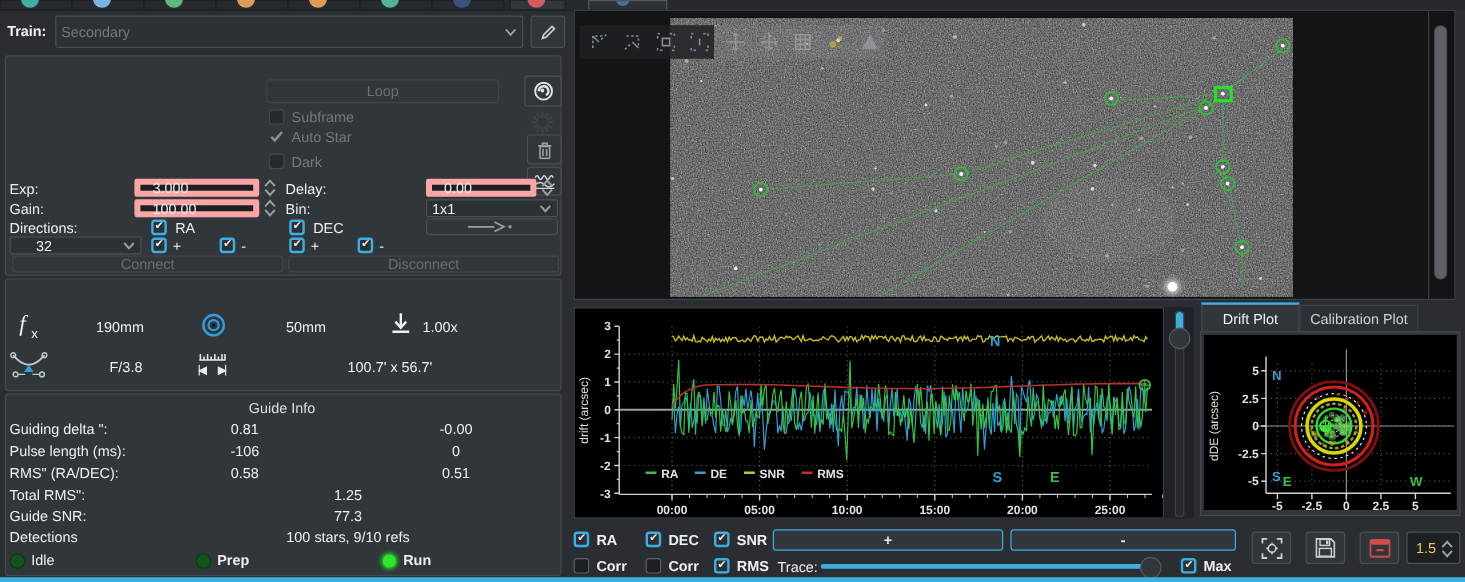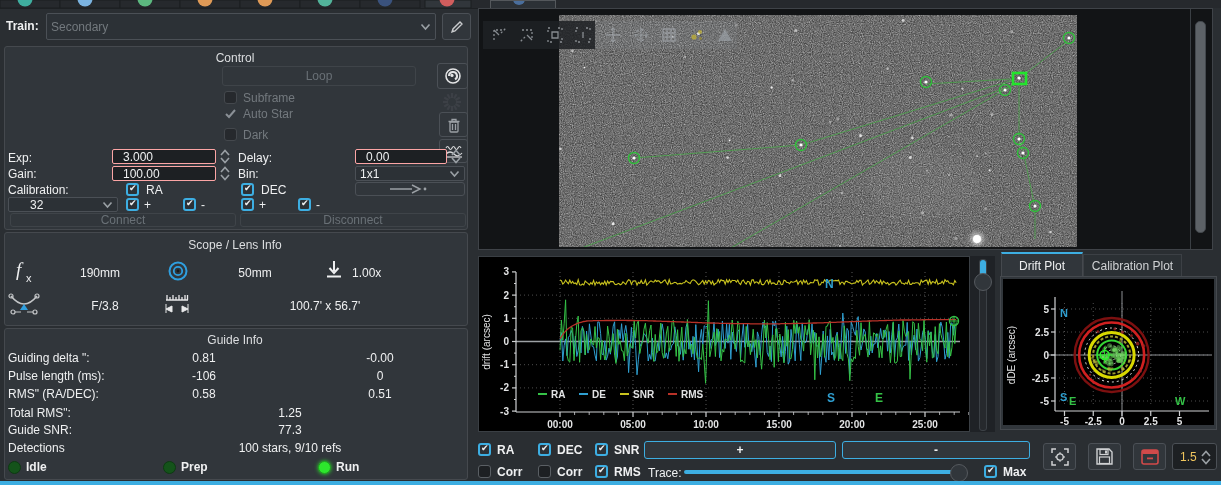--- a/index.html
+++ b/index.html
@@ -6,21 +6,21 @@
   #app{position:relative;width:1221px;height:485px;background:#2a2e32;overflow:hidden;color:#eff0f1;font-size:12px;}
   .abs{position:absolute;}
   .panel-box{position:absolute;border:1px solid #45494e;border-radius:3px;background:#31363b;}
   .gtitle{position:absolute;width:100%;text-align:center;color:#dcdee0;font-size:12px;}
   .btn{position:absolute;background:#31363b;border:1px solid #4b5056;border-radius:3px;color:#eff0f1;
        display:flex;align-items:center;justify-content:center;font-size:12px;box-sizing:border-box;}
   .btn.dis{color:#697076;border-color:#3f4449;}
   .lbl{position:absolute;white-space:nowrap;color:#eff0f1;}
   .lbl.dis{color:#73797e;}
   .ctr{text-align:center;}
-  .field{position:absolute;background:#1d2023;border:1px solid #fca5a5;border-radius:2px;color:#eff0f1;
+  .field{position:absolute;background:#1d2023;border:5px solid #fca5a5;border-radius:2px;color:#eff0f1;
          box-sizing:border-box;padding:0 0 0 10px;font-size:12px;display:flex;align-items:center;}
   .dd{position:absolute;background:#2c3136;border:1px solid #4b5056;border-radius:2px;color:#eff0f1;
       box-sizing:border-box;padding:0 4px;font-size:12px;display:flex;align-items:center;justify-content:space-between;}
   .cb{position:absolute;width:13px;height:13px;box-sizing:border-box;border-radius:3px;background:#1d2023;border:1px solid #5a5f64;}
   .cb.on{background:#2c3136;border:2px solid #3daee2;}
   .cb.on::after{content:"\2714";position:absolute;left:1px;top:-2px;font-size:9px;color:#eff0f1;}
   .cb.dis{border-color:#44484d;background:#26292d;}
   .led{position:absolute;width:11px;height:11px;border-radius:50%;}
   .led.off{background:#14531a;border:1px solid #0d3a12;}
   .led.on{background:#2de62d;border:1px solid #1f9e1f;box-shadow:0 0 4px #2de62d;}
@@ -75,21 +75,20 @@
       </span>
   </div>
   <div class="iconbtn" style="left:442px;top:13px;width:29px;height:27px;">
     <svg width="16" height="16" viewBox="0 0 16 16">
         <path d="M3 13 L4 10 L11 3 L13 5 L6 12 Z M11 3 L13 5" fill="none" stroke="#c9cbcd" stroke-width="1.4"></path>
         <path d="M3 13 L5.2 12.3 L3.7 10.8 Z" fill="#c9cbcd"></path>
       </svg>
   </div>
 
   <div class="panel-box" style="left:4px;top:46px;width:462px;height:182px;"></div>
-  <div class="gtitle" style="left:4px;top:51px;width:462px;">Control</div>
 
   <div class="btn dis" style="left:222px;top:66px;width:194px;height:20px;">Loop</div>
   <div class="iconbtn" style="left:437px;top:63px;width:31px;height:26px;">
     <svg width="20" height="18" viewBox="0 0 20 18">
       <circle cx="10" cy="9" r="7" fill="none" stroke="#e2e3e4" stroke-width="1.6"></circle>
       <path d="M6 9 a4 4 0 1 1 6 3.4" fill="none" stroke="#e2e3e4" stroke-width="2"></path>
       <circle cx="9" cy="8.4" r="1.6" fill="#e2e3e4"></circle>
     </svg>
   </div>
 
@@ -165,21 +164,21 @@
   <span class="lbl" style="left:238px;top:167px;">Bin:</span>
   <div class="dd" style="left:355px;top:166px;width:110px;height:15px;">
     <span>1x1</span>
       <span class="ddchev">
         <svg width="11" height="8" viewBox="0 0 11 8">
           <path d="M1.5 1.5 L5.5 6 L9.5 1.5" fill="none" stroke="#9aa0a5" stroke-width="1.6"></path>
         </svg>
       </span>
   </div>
 
-  <span class="lbl" style="left:8px;top:183px;">Calibration:</span>
+  <span class="lbl" style="left:8px;top:183px;">Directions:</span>
   <span class="cb on" style="left:126px;top:183px;"></span>
   <span class="lbl" style="left:146px;top:183px;">RA</span>
   <span class="cb on" style="left:241px;top:183px;"></span>
   <span class="lbl" style="left:261px;top:183px;">DEC</span>
   <div class="btn" style="left:355px;top:182px;width:110px;height:14px;">
     <svg width="40" height="10" viewBox="0 0 40 10">
         <path d="M0 5 h22 M22 1 L30 5 L22 9" fill="none" stroke="#9ba0a5" stroke-width="1.4"></path>
         <circle cx="35" cy="5" r="1.4" fill="#9ba0a5"></circle>
       </svg>
   </div>
@@ -198,21 +197,20 @@
   <span class="lbl" style="left:201px;top:198px;">-</span>
   <span class="cb on" style="left:241px;top:198px;"></span>
   <span class="lbl" style="left:259px;top:198px;">+</span>
   <span class="cb on" style="left:298px;top:198px;"></span>
   <span class="lbl" style="left:316px;top:198px;">-</span>
 
   <div class="btn dis" style="left:240px;top:213px;width:226px;height:14px;">Disconnect</div>
   <div class="btn dis" style="left:10px;top:213px;width:226px;height:14px;">Connect</div>
 
   <div class="panel-box" style="left:4px;top:232px;width:462px;height:92px;"></div>
-  <div class="gtitle" style="left:4px;top:238px;width:462px;">Scope / Lens Info</div>
   <svg class="abs" style="left:13px;top:258px;" width="26" height="26" viewBox="0 0 26 26">
       <text x="3" y="18" font-size="19" font-style="italic" fill="#eff0f1" font-family="Liberation Serif,serif">f</text>
       <text x="13" y="24" font-size="11" fill="#eff0f1">x</text>
     </svg>
   <span class="lbl ctr" style="left:60px;top:266px;width:80px;">190mm</span>
   <svg class="abs" style="left:167px;top:260px;" width="22" height="22" viewBox="0 0 22 22">
       <circle cx="11" cy="11" r="8.5" fill="none" stroke="#2f9fdf" stroke-width="2"></circle>
       <circle cx="11" cy="11" r="4.2" fill="none" stroke="#2f9fdf" stroke-width="1.8"></circle>
       <circle cx="11" cy="11" r="1.4" fill="#17191b"></circle>
     </svg>
@@ -251,21 +249,21 @@
   <span class="lbl ctr" style="left:164px;top:387px;width:80px;">0.58</span>
   <span class="lbl ctr" style="left:340px;top:387px;width:80px;">0.51</span>
   <span class="lbl" style="left:8px;top:406px;">Total RMS":</span>
   <span class="lbl ctr" style="left:250px;top:406px;width:80px;">1.25</span>
   <span class="lbl" style="left:8px;top:423px;">Guide SNR:</span>
   <span class="lbl ctr" style="left:250px;top:423px;width:80px;">77.3</span>
   <span class="lbl" style="left:8px;top:441px;">Detections</span>
   <span class="lbl ctr" style="left:210px;top:441px;width:160px;">100 stars, 9/10 refs</span>
 
   <span class="led off" style="left:8px;top:461px;"></span>
-  <span class="lbl" style="left:26px;top:460px;font-weight:bold;">Idle</span>
+  <span class="lbl" style="left:26px;top:460px;font-weight:normal;">Idle</span>
   <span class="led off" style="left:163px;top:461px;"></span>
   <span class="lbl" style="left:181px;top:460px;font-weight:bold;">Prep</span>
   <span class="led on" style="left:318px;top:461px;"></span>
   <span class="lbl" style="left:336px;top:460px;font-weight:bold;">Run</span>
 
   <div class="abs" style="left:478px;top:8px;width:735px;height:242px;background:#121416;border:1px solid #3f4348;box-sizing:border-box;">
     <svg id="starfield" width="733" height="240">
         <defs>
           <filter id="noiseF" x="0" y="0" width="100%" height="100%">
             <feTurbulence type="fractalNoise" baseFrequency="0.9" numOctaves="2" seed="7" stitchTiles="stitch"></feTurbulence>

